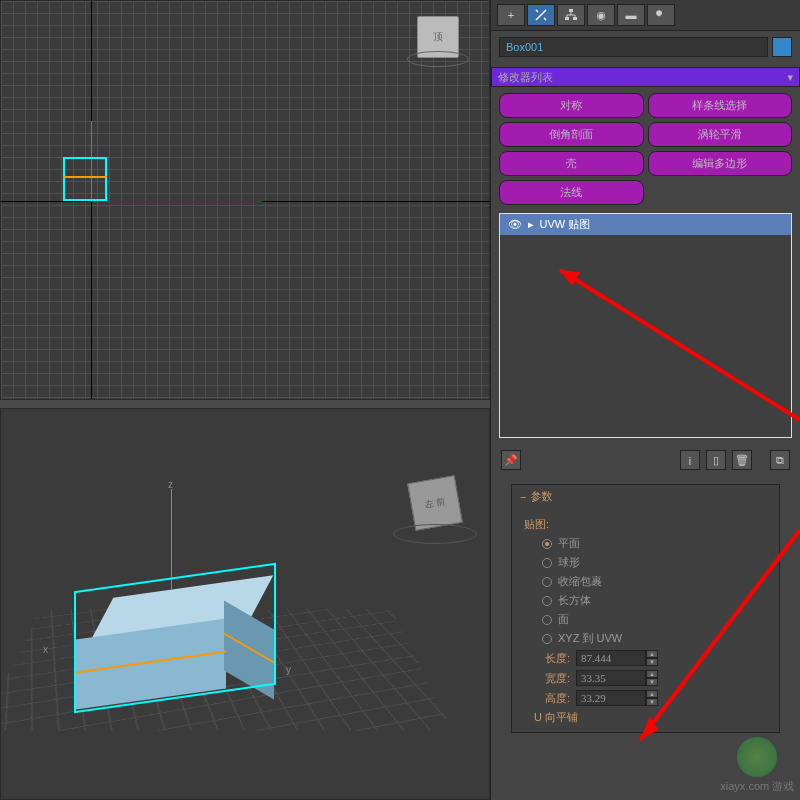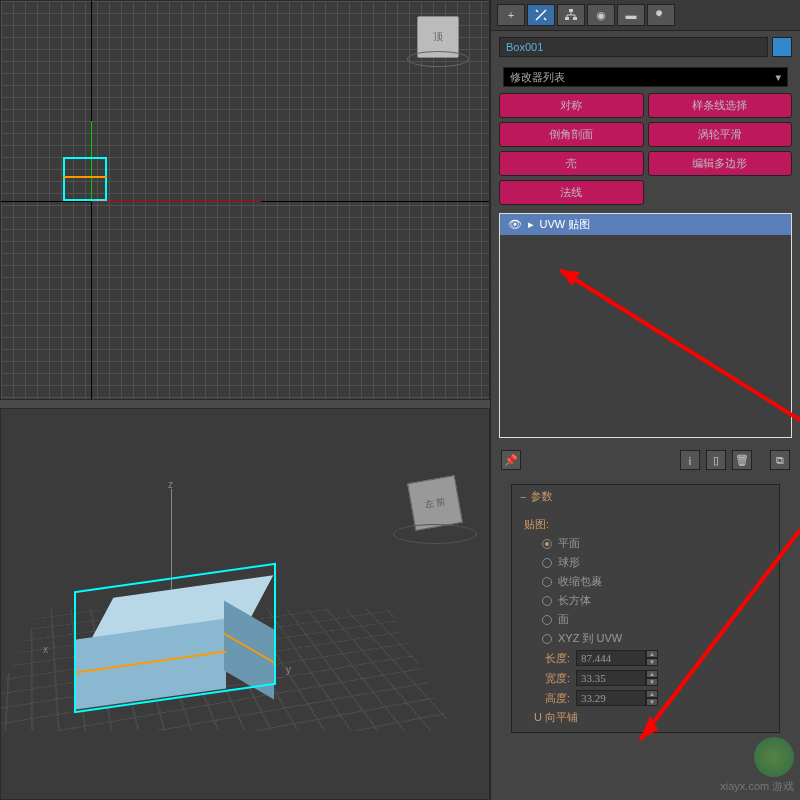--- a/index.html
+++ b/index.html
@@ -46,23 +46,23 @@
 .vc2-ring { position:absolute; left:-18px; top:45px; width:84px; height:20px; border:1px solid #555; border-radius:50%;}
 
 
 .panel { position:absolute; right:0; top:0; width:310px; height:800px; background:#444; border-left:1px solid #222; }
 .cmd-tabs { display:flex; gap:2px; padding:4px 6px; background:#3a3a3a; border-bottom:1px solid #222;}
 .cmd-tab { width:28px; height:22px; background:#555; border:1px solid #222; display:flex; align-items:center; justify-content:center; color:#ccc; cursor:pointer;}
 .cmd-tab.active { background:#3a6ea8; }
 .name-row { display:flex; gap:4px; padding:6px 8px; align-items:center;}
 .name-input { flex:1; background:#333; border:1px solid #222; color:#5ab0e0; padding:3px 6px; height:20px;}
 .color-swatch { width:20px; height:20px; background:#3388cc; border:1px solid #222;}
-.mod-list { margin:4px 12px; background:#000000; border:1px solid #222; color:#aaa; padding:3px 6px; height:20px; display:flex; justify-content:space-between; align-items:center;}
+.mod-list { margin:4px 0; background:#6d28d9; border:1px solid #222; color:#aaa; padding:3px 6px; height:20px; display:flex; justify-content:space-between; align-items:center;}
 .btn-grid { margin:6px 8px; display:grid; grid-template-columns:1fr 1fr; gap:4px;}
-.btn2 { background:#be185d; border:1px solid #222; color:#bbb; padding:4px 8px; text-align:center; border-radius:3px; cursor:pointer;}
+.btn2 { background:#a21caf; border:1px solid #222; color:#bbb; padding:4px 8px; text-align:center; border-radius:8px; cursor:pointer;}
 .stack { margin:8px 8px 0; border:1px solid #ddd; background:#3f3f3f; height:225px; position:relative;}
 .stack-row { display:flex; align-items:center; gap:6px; padding:3px 8px; color:#ccc;}
 .stack-row.sel { background:#5a7fb8; color:#fff;}
 .stack-icons { margin:6px 8px 0; display:flex; gap:6px; align-items:center; padding:6px 2px;}
 .sicon { width:20px; height:20px; border:1px solid #222; background:#555; display:flex; align-items:center; justify-content:center; color:#ccc;}
 .rollout { margin:8px 20px 0; border:1px solid #222; background:#404040;}
 .roll-head { padding:4px 8px; color:#cc9966; display:flex; align-items:center; gap:4px;}
 .roll-head::before { content:"−"; color:#cc9966;}
 .roll-body { padding:5px 12px;}
 .fieldset-label { color:#cc9966; margin:4px 0 2px;}
@@ -76,21 +76,21 @@
 .spin-input { width:70px; height:16px; background:#333; border:1px solid #222; color:#999; padding:0 4px;font-family:Liberation Serif, serif;}
 .spin-btns { display:flex; flex-direction:column;}
 .spin-btn { width:12px; height:8px; background:#555; border:1px solid #222; font-size:6px; line-height:6px; text-align:center; color:#aaa;}
 
 
 .arrow { position:absolute; pointer-events:none;}
 .arrow-line { stroke:#ff0000; stroke-width:4; fill:none;}
 .arrow-head { fill:#ff0000;}
 
 
-.wm { position:absolute; right:6px; bottom:6px; color:#999; opacity:0.6; font-size:10px; text-align:right;}
+.wm { position:absolute; right:6px; bottom:6px; color:#999; opacity:0.6; font-size:10px; text-align:center;}
 .wm-logo { display:inline-block; width:40px; height:40px; border-radius:50%; background:radial-gradient(#6a4,#284);}
 </style>
 </head>
 <body>
 
 <div class="viewports">
 
   <div class="vp vp-top">
     <div class="grid-fine"></div>
     <div class="axis-x"></div>

